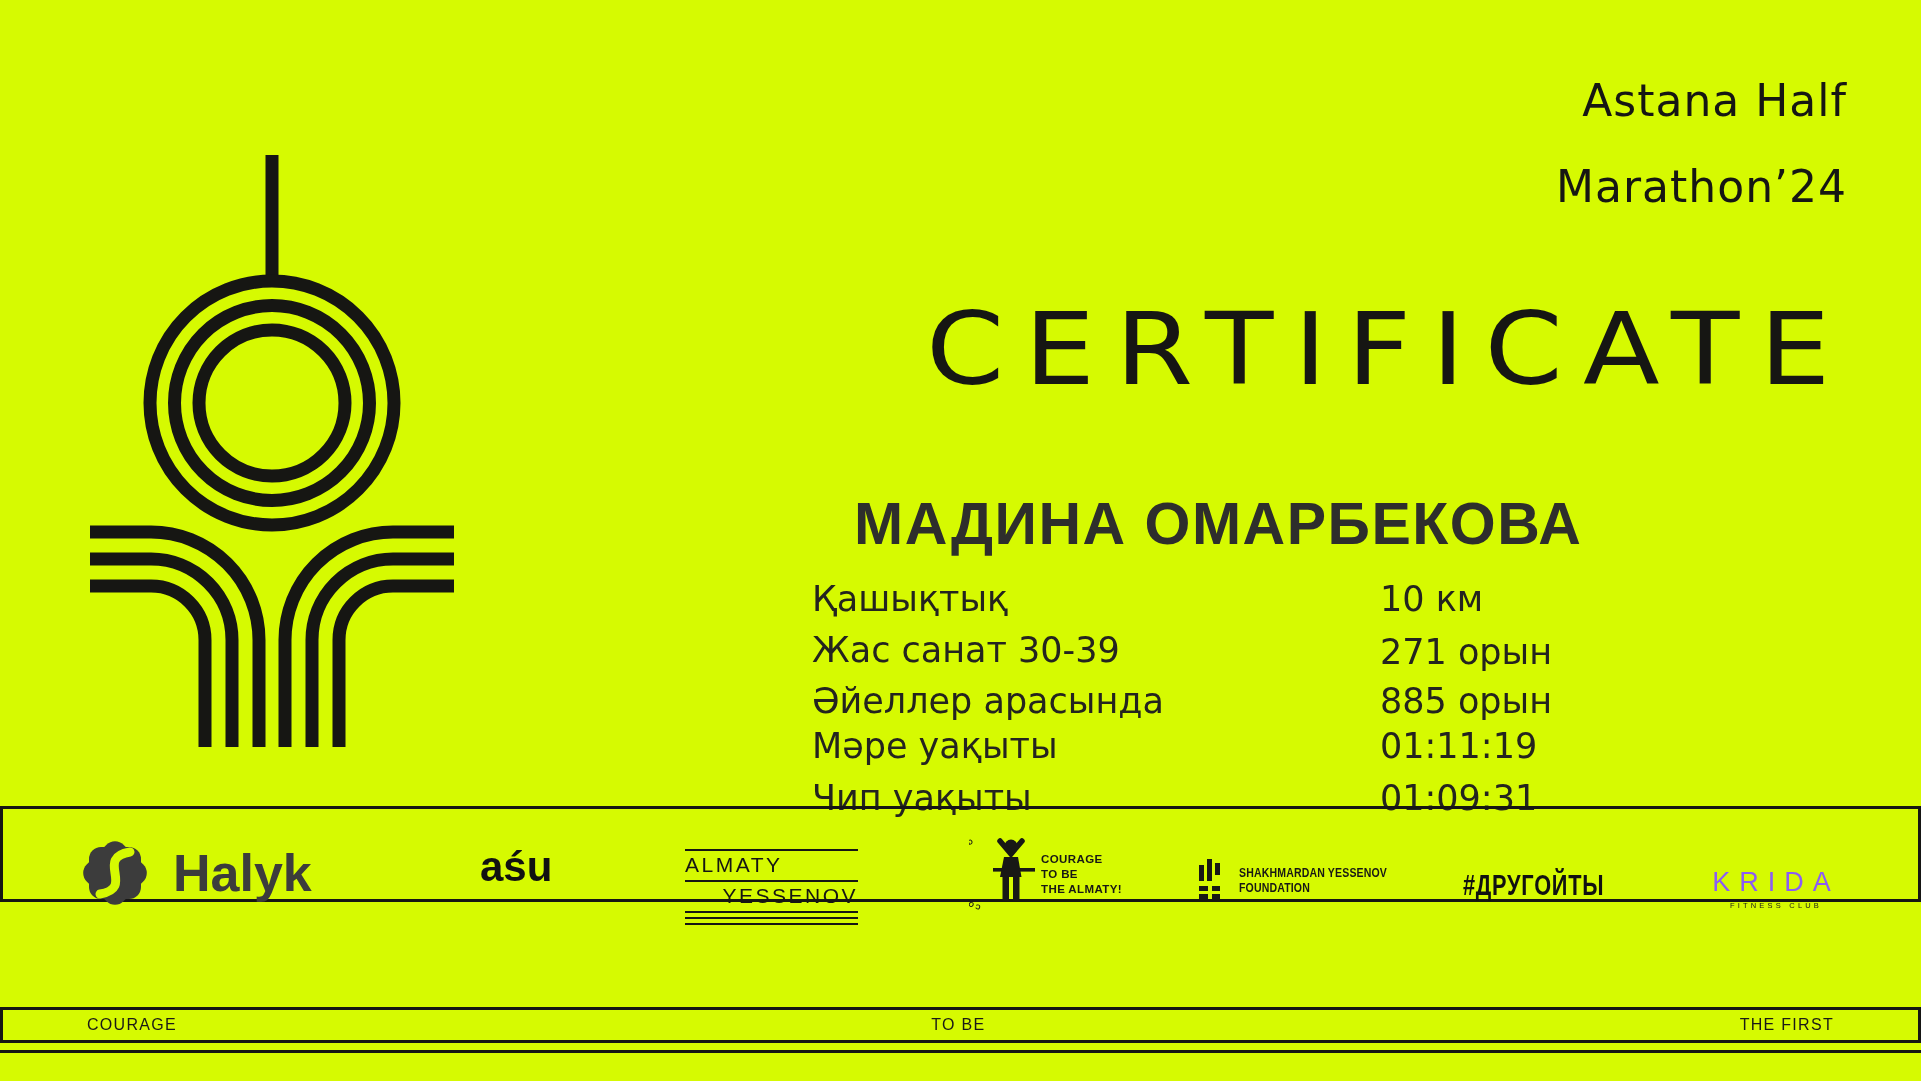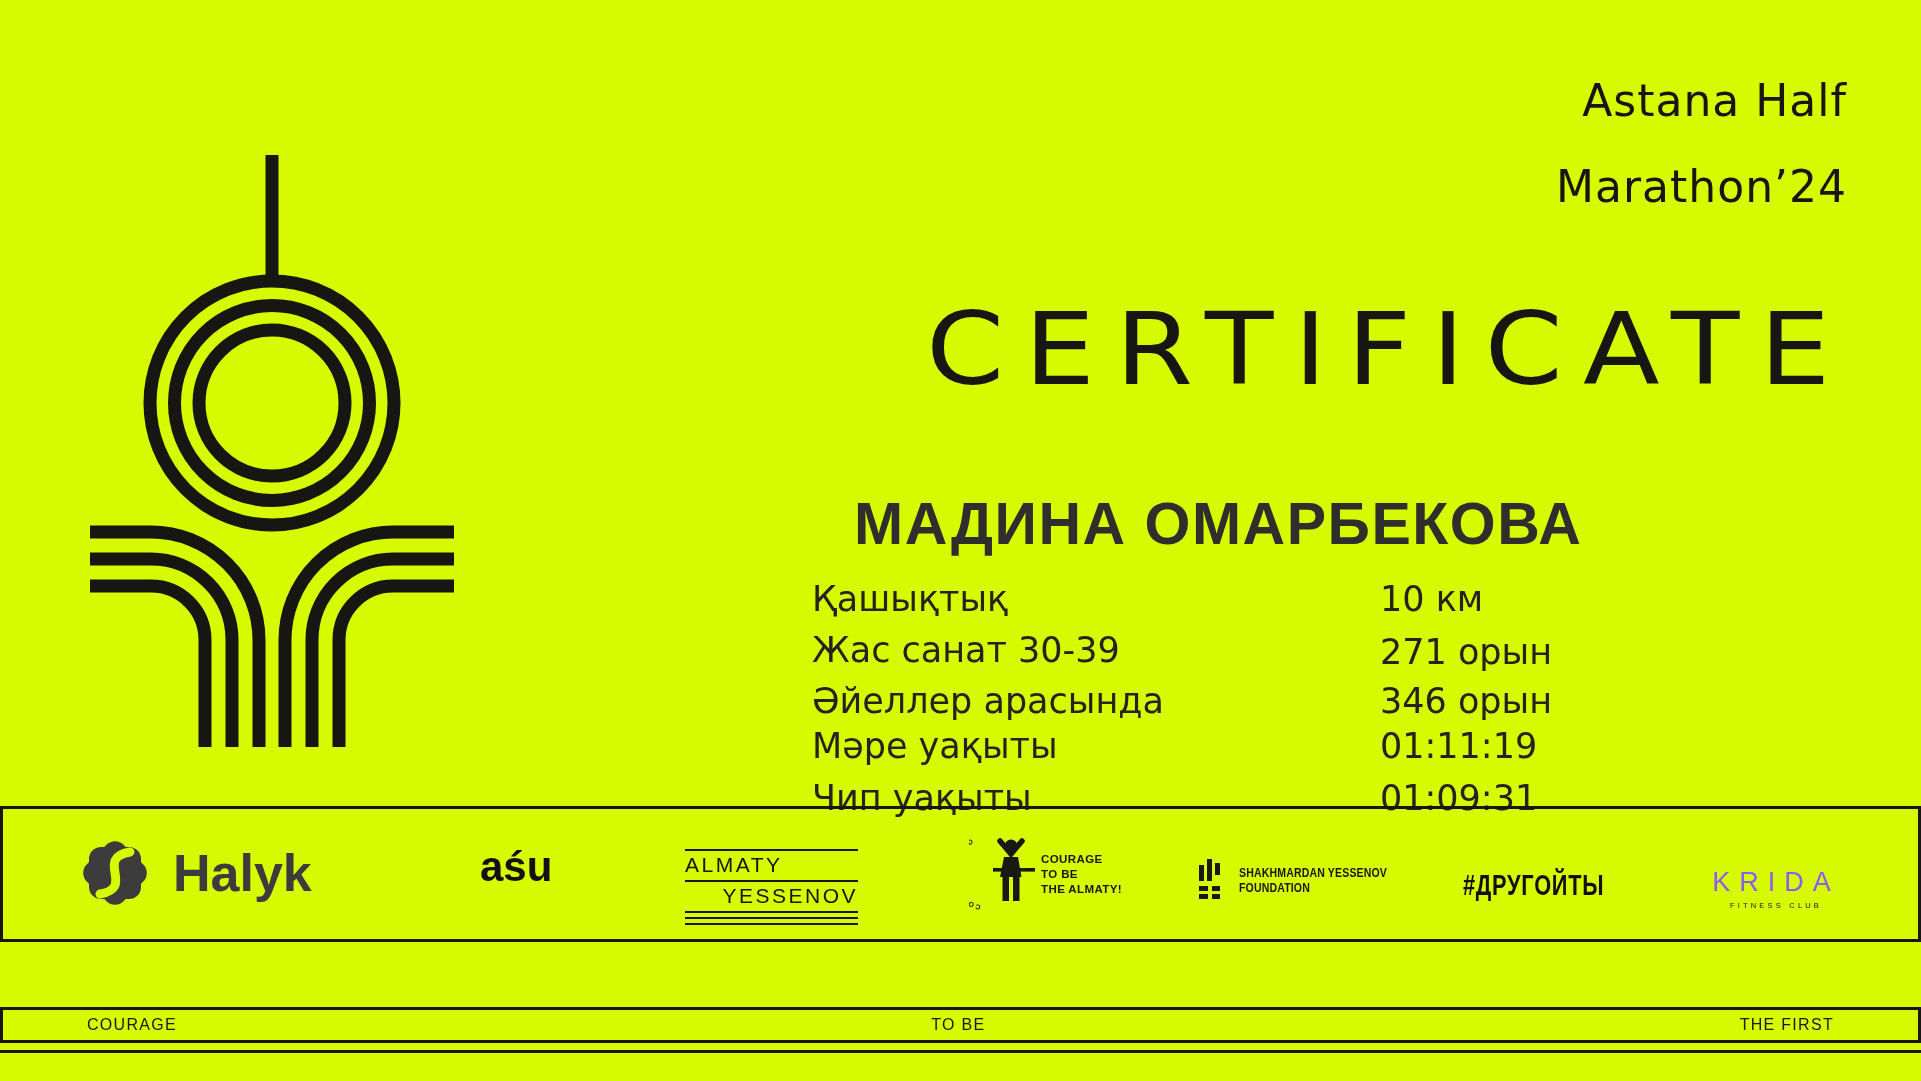--- a/index.html
+++ b/index.html
@@ -37,21 +37,21 @@
     position:absolute;font-size:35px;line-height:42px;color:#24241f;white-space:nowrap;
   }
   .stat-label{left:812px;}
   .stat-value{left:1380px;}
 
   
   .baiterek{position:absolute;left:75px;top:150px;}
 
   
   .sponsor-band{
-    position:absolute;left:0;top:806px;width:1921px;height:136px;
+    position:absolute;left:0;top:806px;width:1921px;height:96px;
     border:3px solid var(--ink);box-sizing:border-box;
   }
   .sp{position:absolute;display:flex;align-items:center;}
   .halyk-wrap{left:68px;top:18px;height:92px;}
   .halyk-text{
     font-family:"Liberation Sans",sans-serif;font-weight:700;font-size:52px;
     color:var(--halyk_gray);margin-left:14px;letter-spacing:0;
   }
   .asu-wrap{left:477px;top:34px;text-align:right;}
   .asu-text{font-family:"Liberation Sans",sans-serif;font-weight:700;font-size:42px;color:#111;}
@@ -134,21 +134,21 @@
 
 <div class="participant-name">МАДИНА ОМАРБЕКОВА</div>
 
 <div class="stat-label" style="top:578px">Қашықтық</div>
 <div class="stat-value" style="top:578px">10 км</div>
 
 <div class="stat-label" style="top:629px">Жас санат 30-39</div>
 <div class="stat-value" style="top:631px">271 орын</div>
 
 <div class="stat-label" style="top:680px">Әйеллер арасында</div>
-<div class="stat-value" style="top:680px">346 орын</div>
+<div class="stat-value" style="top:680px">885 орын</div>
 
 <div class="stat-label" style="top:725px">Мәре уақыты</div>
 <div class="stat-value" style="top:725px">01:11:19</div>
 
 <div class="stat-label" style="top:777px">Чип уақыты</div>
 <div class="stat-value" style="top:777px">01:09:31</div>
 
 <div class="sponsor-band">
 
   <div class="sp halyk-wrap">

